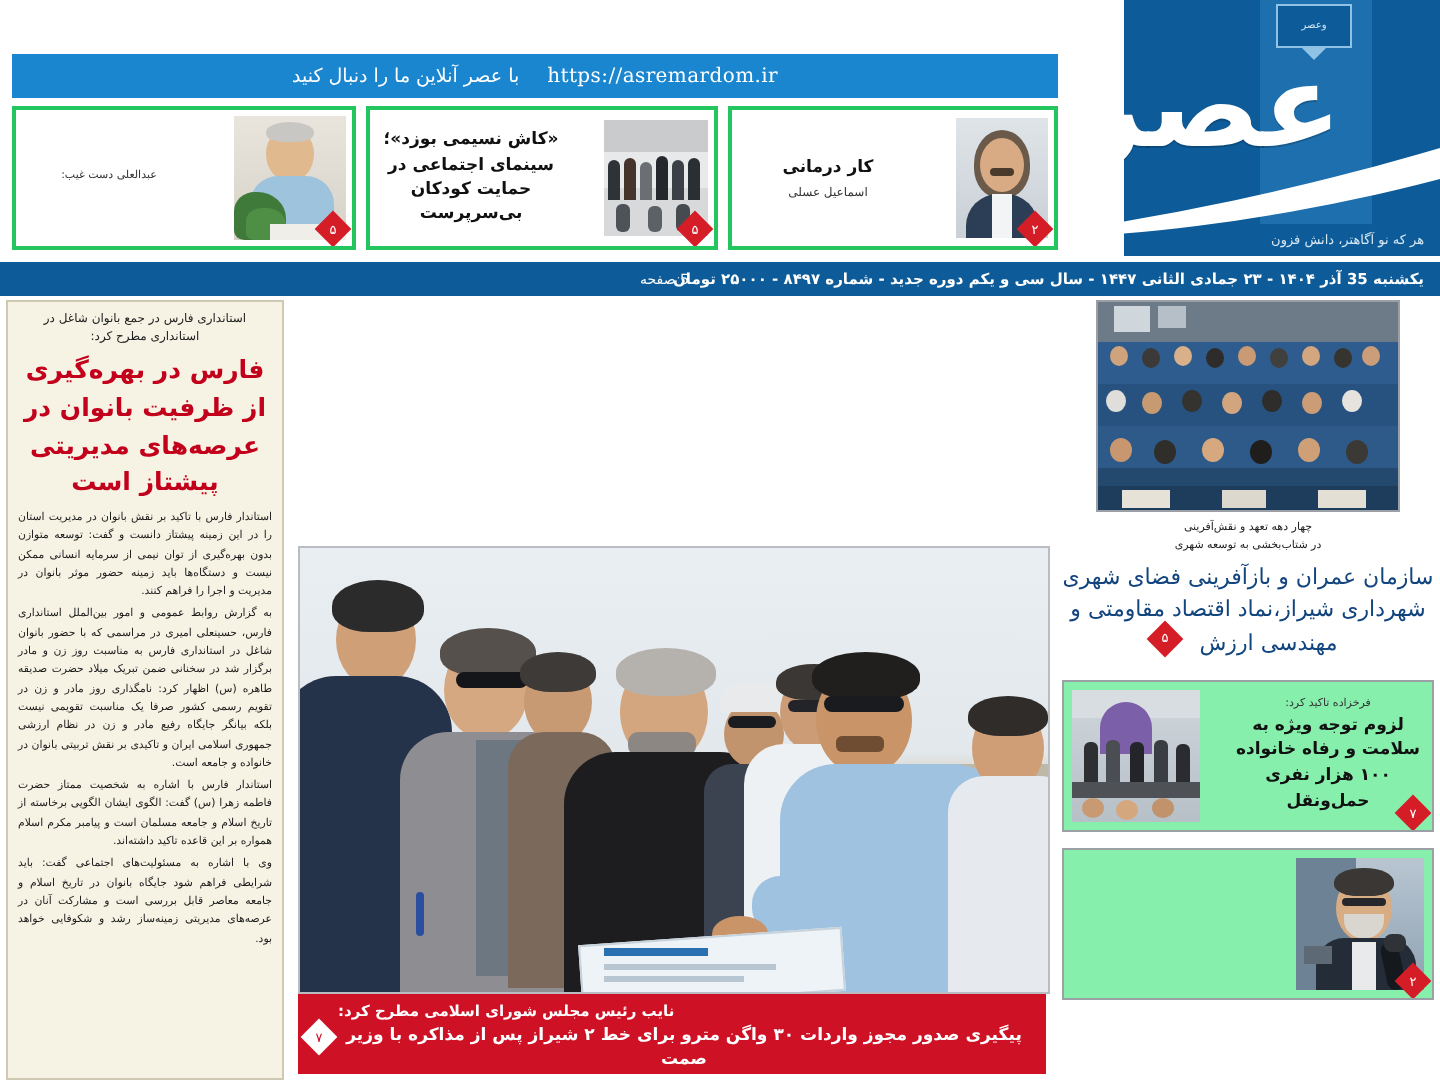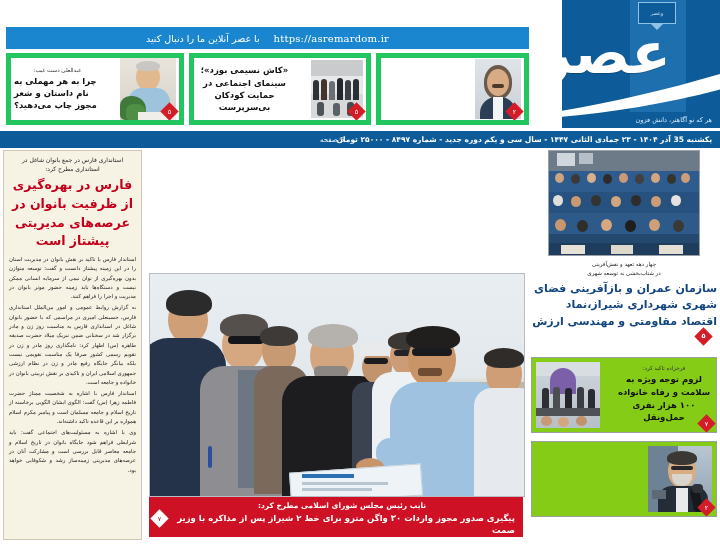--- a/index.html
+++ b/index.html
@@ -64,21 +64,21 @@
   }
   .urlbar .fa{font-size:9.5px;}
   .urlbar .url{font-size:10px;font-family:"DejaVu Serif","Liberation Serif",serif;letter-spacing:.2px;}
 
   
   .teaser-row{
     position:absolute;left:6px;top:53px;width:523px;height:72px;
     display:flex;gap:5px;
   }
   .teaser{
-    position:relative;flex:1;border:5px solid #22c55e;background:#fff;
+    position:relative;flex:1;border:2px solid #22c55e;background:#fff;
     display:flex;align-items:center;overflow:hidden;justify-content:space-between;
   }
   .teaser.t1{flex:0 0 168px;}
   .teaser.t2{flex:0 0 172px;}
   .teaser.t3{flex:1;}
   .teaser-txt{
     flex:1;padding:3px 16px 3px 3px;text-align:left;
   }
   .teaser.t2 .teaser-txt,.teaser.t3 .teaser-txt{text-align:center;}
   .teaser-byline{
@@ -154,38 +154,38 @@
   }
   .main-photo{
     position:absolute;left:3px;top:123px;width:374px;height:222px;
     border:1px solid #b9bdc2;background:#b9c6cf;overflow:hidden;
   }
   .redbanner{
     position:absolute;left:3px;top:347px;width:374px;height:40px;
     background:#cf1126;color:#fff;box-sizing:border-box;
     padding:4px 8px 4px 20px;
   }
-  .rb-kicker{font-size:7.5px;font-weight:bold;text-align:center;margin-bottom:3px;}
-  .rb-title{font-size:8.5px;font-weight:bold;text-align:right;line-height:1.4;}
+  .rb-kicker{font-size:7.5px;font-weight:bold;text-align:left;margin-bottom:3px;}
+  .rb-title{font-size:8.5px;font-weight:bold;text-align:center;line-height:1.4;}
   .redbanner .pgnum{right:auto;left:4px;bottom:12px;background:#fff;}
   .redbanner .pgnum i{color:#cf1126;}
 
   
   .rightcol{position:absolute;right:3px;top:0;width:186px;height:392px;}
   .sb-photo{
     width:150px;height:104px;margin:0 auto;border:1px solid #9aa0a6;
     background:#6d7f93;overflow:hidden;position:relative;
   }
   .sb-kicker{font-size:5.5px;color:#222;text-align:center;line-height:1.6;margin-top:4px;}
   .sb-headline{
-    font-size:11px;font-weight:bold;color:#12447e;
+    font-size:11px;font-weight:normal;color:#12447e;text-align:center;
     line-height:1.5;margin-top:3px;position:relative;padding-bottom:2px;
   }
   .sb-box{
-    position:relative;border:1px solid #9aa0a6;background:#84cc16;
+    position:relative;border:1px solid #9aa0a6;background:#86efac;
     margin-top:8px;padding:4px;box-sizing:border-box;
     display:flex;align-items:center;gap:4px;overflow:hidden;
   }
   .sb-box .sb-txt{flex:1;text-align:center;padding-left:12px;}
   .sb-box-kicker{font-size:5.5px;color:#333;margin-bottom:2px;}
   .sb-box-title{font-size:8.5px;font-weight:bold;color:#111;line-height:1.5;}
   .sb-box-photo{
     width:64px;height:66px;flex:0 0 auto;background:#9aa5b0;overflow:hidden;position:relative;
   }
 
@@ -229,20 +229,24 @@
   <div class="teaser-row">
 
     <div class="teaser t3">
       <div class="teaser-photo">
         <div class="sky" style="background:linear-gradient(#dfe4e8,#c9d0d6)"></div>
         <div class="blob" style="left:9px;top:6px;width:28px;height:34px;background:#6b5a4a;border-radius:50% 50% 44% 44%;"></div>
         <div class="head" style="left:12px;top:10px;width:22px;height:27px;background:#d8ab84;"></div>
         <div class="ph" style="left:17px;top:25px;width:12px;height:4px;background:#4a3a2c;border-radius:2px;"></div>
         <div class="ph" style="left:5px;top:38px;width:36px;height:24px;background:#2c3e55;border-radius:16px 16px 0 0;"></div>
         <div class="ph" style="left:18px;top:38px;width:10px;height:24px;background:#f2f4f6;"></div>
+      </div>
+      <div class="teaser-txt">
+        <div class="teaser-title">کار درمانی</div>
+        <div class="teaser-sub">اسماعیل عسلی</div>
       </div>
       <div class="pgnum">
           <i>۲</i>
         </div>
     </div>
 
     <div class="teaser t2">
       <div class="teaser-photo">
         <div class="sky" style="background:#e8e9ea"></div>
         <div class="ph" style="left:0;top:0;width:52px;height:16px;background:#c9cbcc;"></div>
@@ -270,21 +274,20 @@
         <div class="sky" style="background:linear-gradient(#e9e5dd,#d6d2c8)"></div>
         <div class="head" style="left:16px;top:5px;width:24px;height:28px;background:#e0b98f;"></div>
         <div class="hair" style="left:16px;top:3px;width:24px;height:10px;background:#c9c7c4;"></div>
         <div class="ph" style="left:8px;top:30px;width:42px;height:24px;background:#9ec3dd;border-radius:14px 14px 0 0;"></div>
         <div class="ph" style="left:0;top:38px;width:26px;height:24px;background:#3f7a3a;border-radius:40% 55% 30% 20%;"></div>
         <div class="ph" style="left:6px;top:46px;width:20px;height:16px;background:#4f8f45;border-radius:40% 50% 28% 22%;"></div>
         <div class="ph" style="left:18px;top:54px;width:38px;height:8px;background:#f0eee8;"></div>
       </div>
       <div class="teaser-txt">
         <div class="teaser-byline">عبدالعلی دست غیب:</div>
-        <div class="teaser-title">چرا به هر مهملی به نام داستان و شعر مجوز چاپ می‌دهید؟</div>
       </div>
       <div class="pgnum">
           <i>۵</i>
         </div>
     </div>
 
   </div>
 
   <div class="infostrip">
     <div class="info-pages">5 صفحه</div>

